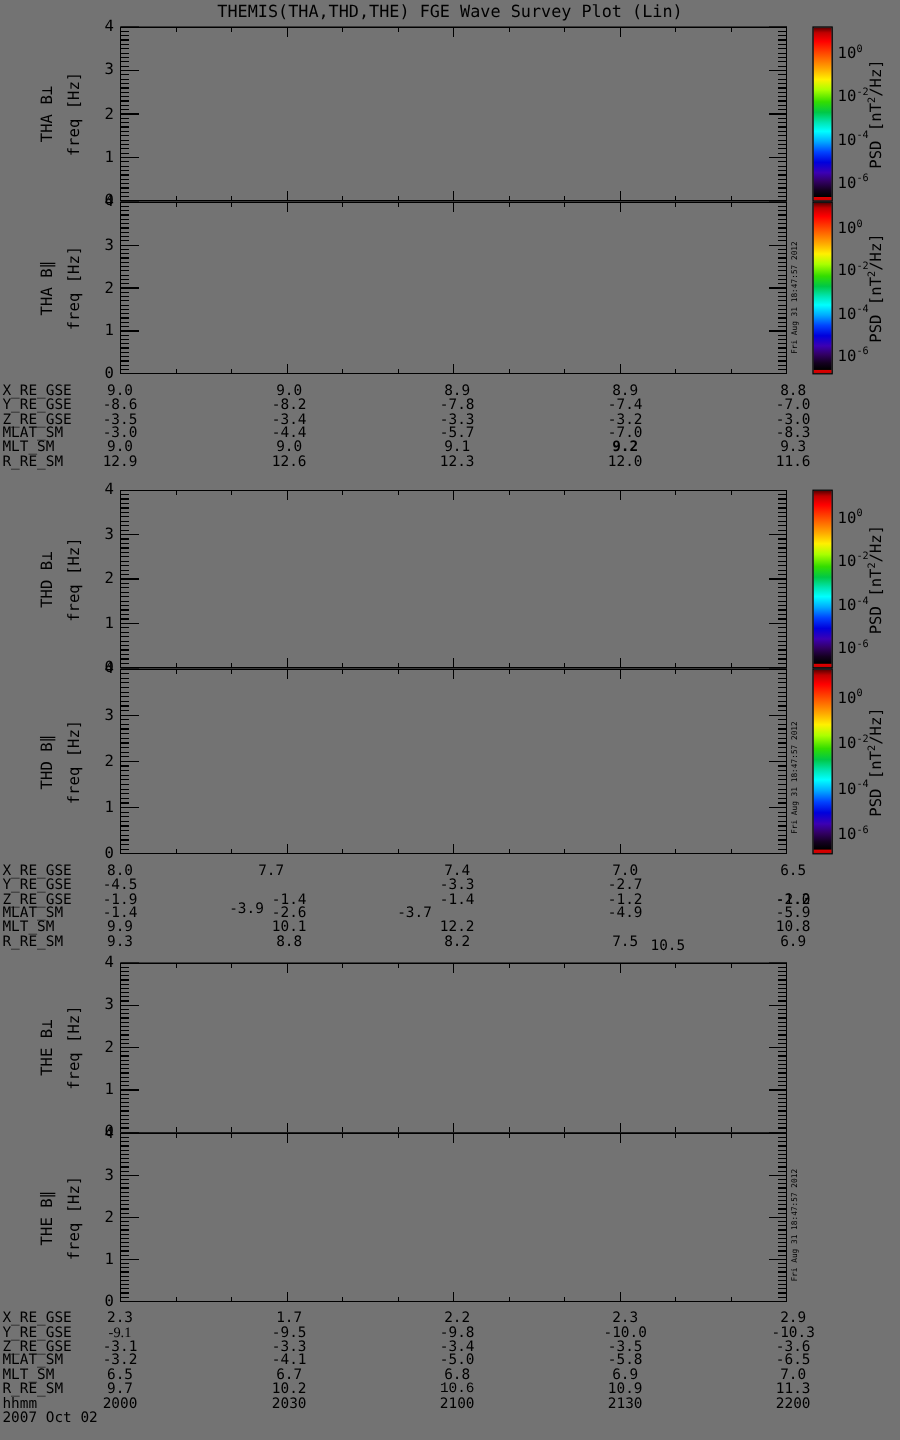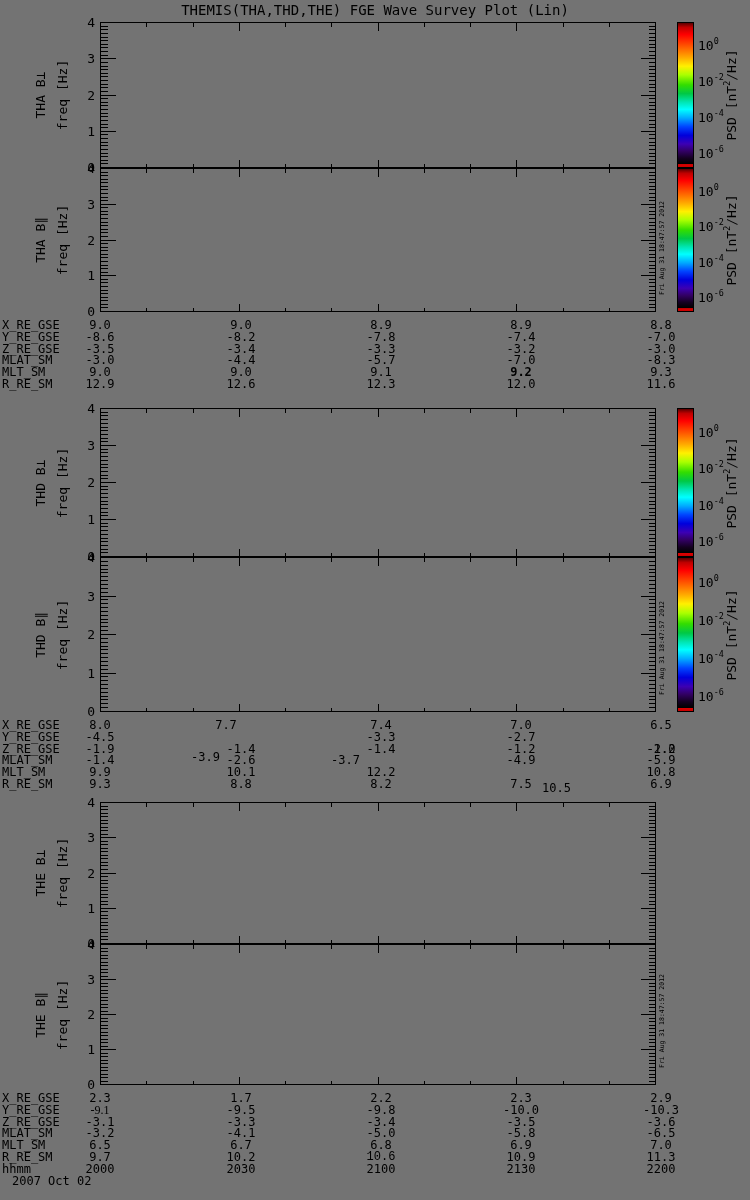--- a/index.html
+++ b/index.html
@@ -874,16 +874,16 @@
         <div class="cell" style="left: 191px; top: 1151px; width: 100px; text-align: center; position: absolute;">10.2</div>
         <div class="cell" style="left: 331px; top: 1151px; width: 100px; text-align: center; position: absolute; font-family: Liberation Mono, monospace;">10.6</div>
         <div class="cell" style="left: 471px; top: 1151px; width: 100px; text-align: center; position: absolute;">10.9</div>
         <div class="cell" style="left: 611px; top: 1151px; width: 100px; text-align: center; position: absolute;">11.3</div>
         <div class="cell" style="left: 2px; top: 1162.8px; position: absolute;">hhmm</div>
         <div class="cell" style="left: 50px; top: 1162.8px; width: 100px; text-align: center; position: absolute;">2000</div>
         <div class="cell" style="left: 191px; top: 1162.8px; width: 100px; text-align: center; position: absolute;">2030</div>
         <div class="cell" style="left: 331px; top: 1162.8px; width: 100px; text-align: center; position: absolute;">2100</div>
         <div class="cell" style="left: 471px; top: 1162.8px; width: 100px; text-align: center; position: absolute;">2130</div>
         <div class="cell" style="left: 611px; top: 1162.8px; width: 100px; text-align: center; position: absolute;">2200</div>
-        <div class="cell" style="left: 12px; top: 1174.6px; position: absolute;">2007 Oct 02</div>
+        <div class="cell" style="left: 2px; top: 1174.6px; position: absolute;">2007 Oct 02</div>
       </div>
     </div>
 </div>
 
 </body></html>

